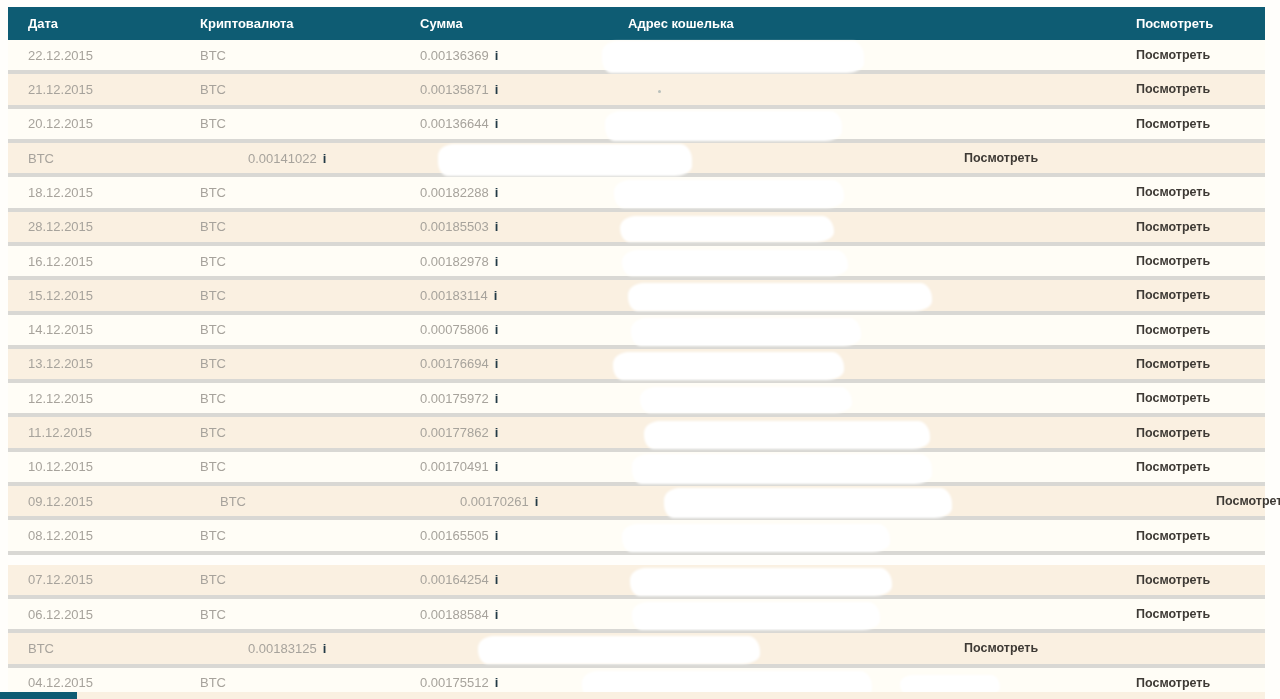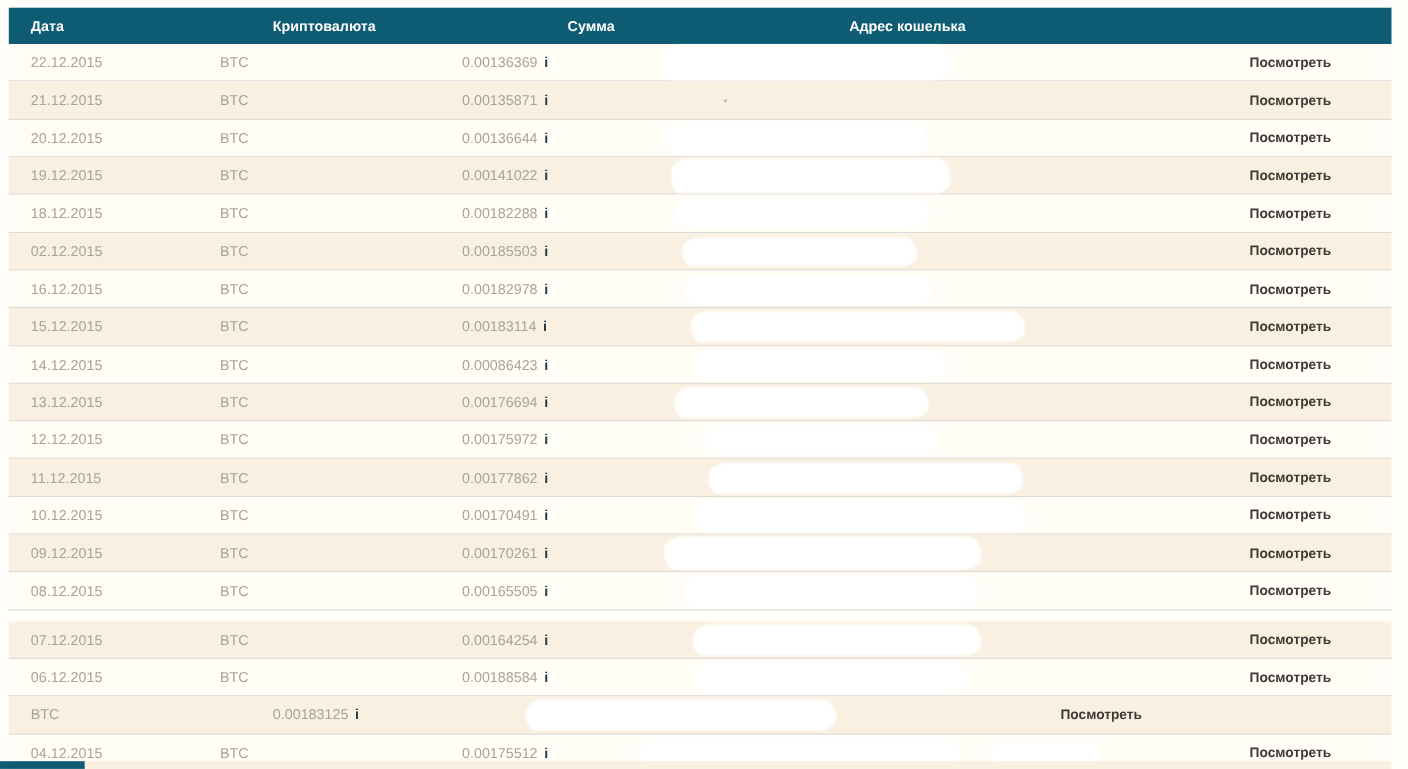--- a/index.html
+++ b/index.html
@@ -19,21 +19,21 @@
   }
   .cell{box-sizing:border-box;padding-left:20px;flex:0 0 auto;}
   .col-date{width:172px;}
   .col-cur{width:220px;}
   .col-sum{width:208px;}
   .col-addr{width:508px;padding-left:0;}
   .col-act{flex:1 1 auto;}
   .row{
     display:flex;height:34.32px;align-items:center;
     font-size:13px;
-    border-bottom:1px solid #1d4ed8;
+    border-bottom:4px solid #1d4ed8;
     box-sizing:border-box;
     position:relative;
   }
   .row .cell{position:relative;height:100%;display:flex;align-items:center;}
   .muted{color:#a7a39c;}
   .info{
     font-weight:800;color:#223a46;margin-left:6px;font-size:13px;
   }
   .view{
     color:#3e3a35;font-weight:700;font-size:12.5px;cursor:pointer;
@@ -51,21 +51,21 @@
     position:absolute;left:8px;top:692px;width:1257px;height:7px;
   }
   .next-header-fragment{
     position:absolute;left:0;top:692px;width:77px;height:7px;
   }
 </style>
 </head>
 <body style="background: rgb(255, 254, 251);">
 
 <div class="table-wrap">
-  <div class="thead" style="background: rgb(14, 92, 115); gap: 48px;">
+  <div class="thead" style="background: rgb(14, 92, 115);">
     <div class="cell col-date">Дата</div>
     <div class="cell col-cur">Криптовалюта</div>
     <div class="cell col-sum">Сумма</div>
     <div class="cell col-addr" style="padding-left:20px;">Адрес кошелька</div>
     <div class="cell col-act">Посмотреть</div>
   </div>
   <div id="rows">
       <div class="row" style="background: rgb(255, 253, 246); border-bottom-color: rgb(217, 216, 212);">
     <div class="cell col-date muted">
           <span>22.12.2015</span>
@@ -114,23 +114,20 @@
           <span class="info" style="color: rgb(34, 58, 70);">i</span>
         </div>
     <div class="cell col-addr">
           <span class="blob" style="left: -3px; width: 237px; height: 30px; top: 2.16px;"></span>
         </div>
     <div class="cell col-act">
           <span class="view" style="color: rgb(62, 58, 53);">Посмотреть</span>
         </div>
   </div>
       <div class="row" style="background: rgb(250, 240, 225); border-bottom-color: rgb(217, 216, 212);">
-    <div class="cell col-date muted">
-          <span>19.12.2015</span>
-        </div>
     <div class="cell col-cur muted">
           <span>BTC</span>
         </div>
     <div class="cell col-sum muted">
           <span>0.00141022</span>
           <span class="info" style="color: rgb(34, 58, 70);">i</span>
         </div>
     <div class="cell col-addr">
           <span class="blob" style="left: 2px; width: 254px; height: 32px; top: 1.16px;"></span>
         </div>
@@ -151,21 +148,21 @@
         </div>
     <div class="cell col-addr">
           <span class="blob" style="left: 6px; width: 230px; height: 28px; top: 3.16px;"></span>
         </div>
     <div class="cell col-act">
           <span class="view" style="color: rgb(62, 58, 53);">Посмотреть</span>
         </div>
   </div>
       <div class="row" style="background: rgb(250, 240, 225); border-bottom-color: rgb(217, 216, 212);">
     <div class="cell col-date muted">
-          <span>02.12.2015</span>
+          <span>28.12.2015</span>
         </div>
     <div class="cell col-cur muted">
           <span>BTC</span>
         </div>
     <div class="cell col-sum muted">
           <span>0.00185503</span>
           <span class="info" style="color: rgb(34, 58, 70);">i</span>
         </div>
     <div class="cell col-addr">
           <span class="blob" style="left: 12px; width: 214px; height: 26px; top: 4.16px;"></span>
@@ -211,21 +208,21 @@
         </div>
   </div>
       <div class="row" style="background: rgb(255, 253, 246); border-bottom-color: rgb(217, 216, 212); align-items: center;">
     <div class="cell col-date muted">
           <span>14.12.2015</span>
         </div>
     <div class="cell col-cur muted">
           <span>BTC</span>
         </div>
     <div class="cell col-sum muted">
-          <span>0.00086423</span>
+          <span>0.00075806</span>
           <span class="info" style="color: rgb(34, 58, 70);">i</span>
         </div>
     <div class="cell col-addr">
           <span class="blob" style="left: 23px; width: 230px; height: 28px; top: 3.16px;"></span>
         </div>
     <div class="cell col-act">
           <span class="view" style="color: rgb(62, 58, 53);">Посмотреть</span>
         </div>
   </div>
       <div class="row" style="background: rgb(250, 240, 225); border-bottom-color: rgb(217, 216, 212);">
@@ -293,21 +290,21 @@
           <span>0.00170491</span>
           <span class="info" style="color: rgb(34, 58, 70);">i</span>
         </div>
     <div class="cell col-addr">
           <span class="blob" style="left: 24px; width: 300px; height: 30px; top: 2.16px;"></span>
         </div>
     <div class="cell col-act">
           <span class="view" style="color: rgb(62, 58, 53);">Посмотреть</span>
         </div>
   </div>
-      <div class="row" style="background: rgb(250, 240, 225); border-bottom-color: rgb(217, 216, 212);">
+      <div class="row" style="background: rgb(250, 240, 225); border-bottom-color: rgb(217, 216, 212); gap: 20px;">
     <div class="cell col-date muted">
           <span>09.12.2015</span>
         </div>
     <div class="cell col-cur muted">
           <span>BTC</span>
         </div>
     <div class="cell col-sum muted">
           <span>0.00170261</span>
           <span class="info" style="color: rgb(34, 58, 70);">i</span>
         </div>

